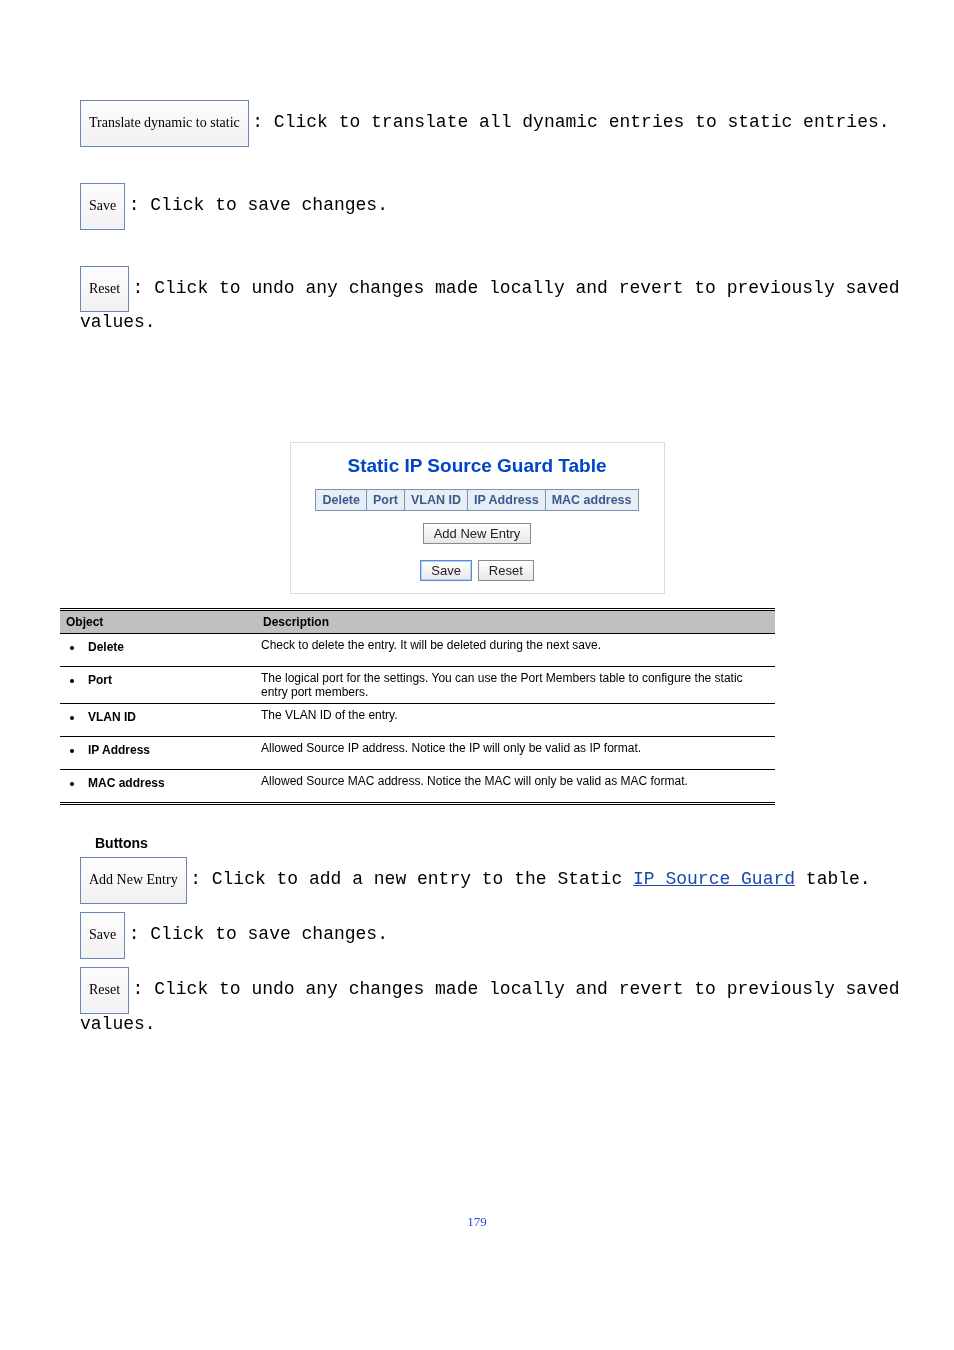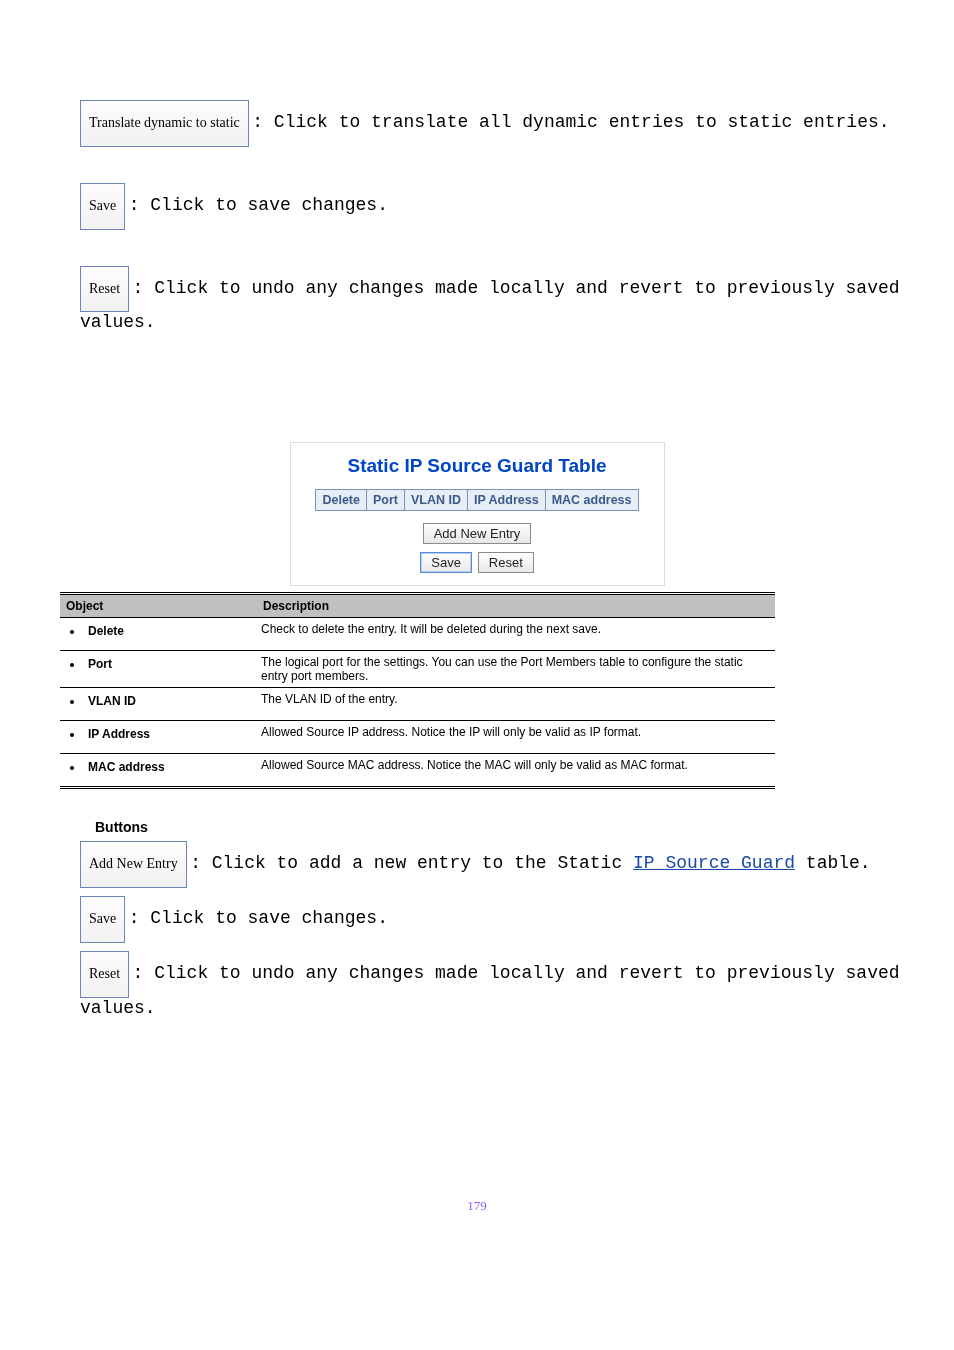--- a/index.html
+++ b/index.html
@@ -84,21 +84,21 @@
     margin: 0 1px;
   }
   .shot-btn.focused {
     border: 1px solid #5a8ad6;
     box-shadow: 0 0 0 1px #b3d0f0 inset;
   }
   .config-table {
     width: 715px;
     border-collapse: collapse;
     margin-left: 10px;
-    margin-top: 6px;
+    margin-top: 14px;
     font-family: Arial, sans-serif;
     font-size: 12px;
   }
   .config-table thead th {
     background: #c0c0c0;
     border-top: 3px double #000;
     border-bottom: 1px solid #000;
     font-weight: bold;
     text-align: left;
     padding: 4px 6px 4px 6px;
@@ -139,21 +139,21 @@
   .bottom-btns {
     margin-left: 30px;
     margin-top: 6px;
   }
   .bottom-btns .row {
     margin-bottom: 8px;
   }
   .page-footer {
     text-align: center;
     font-size: 13px;
-    color: #8b5cf6;
+    color: #1d4ed8;
     margin-top: 180px;
     font-family: "Times New Roman", serif;
   }
 </style>
 </head>
 <body>
 
 <div class="page">
 
   <div class="desc-block">
@@ -182,21 +182,21 @@
           <th>Port</th>
           <th>VLAN ID</th>
           <th>IP Address</th>
           <th>MAC address</th>
         </tr>
       </thead>
     </table>
     <div class="shot-btn-row">
       <span class="shot-btn">Add New Entry</span>
     </div>
-    <div class="shot-btn-row" style="margin-top:8px;">
+    <div class="shot-btn-row" style="margin-top:16px;">
       <span class="shot-btn focused">Save</span>
       <span class="shot-btn">Reset</span>
     </div>
   </div>
 
   <table class="config-table">
     <thead>
       <tr>
         <th class="col-left">Object</th>
         <th>Description</th>

